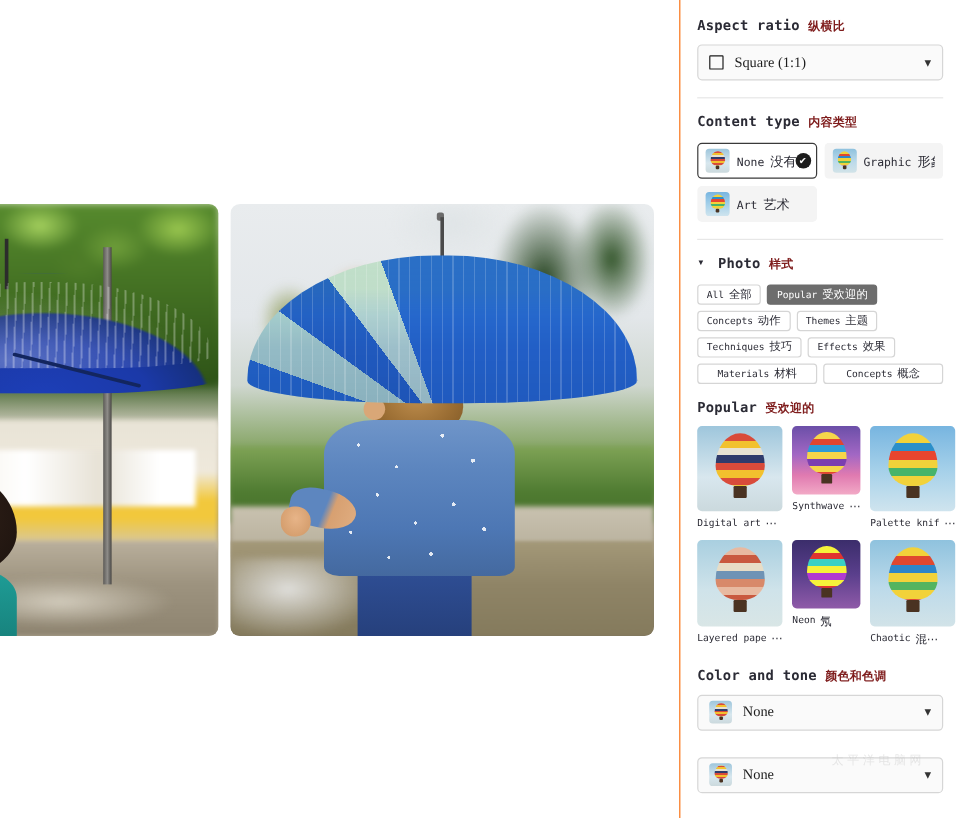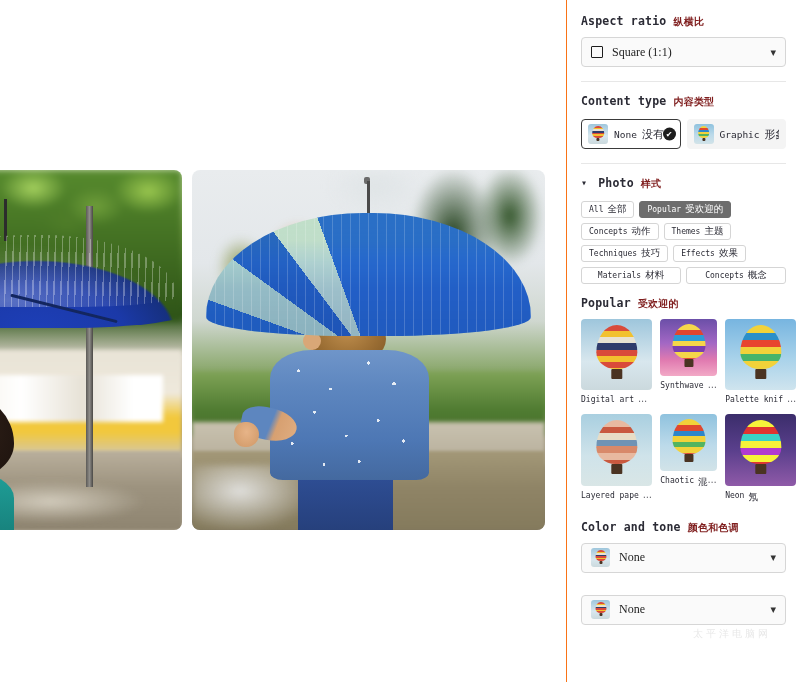--- a/index.html
+++ b/index.html
@@ -497,20 +497,27 @@
 
 
         <div class="ct-item">
           <span class="ct-thumb bal bal-f"></span>
           <span class="ct-text">
             <span>Graphic</span>
             <span class="cn">形象的</span>
           </span>
         </div>
 
+        <div class="ct-item">
+          <span class="ct-thumb bal bal-c"></span>
+          <span class="ct-text">
+            <span>Art</span>
+            <span class="cn">艺术</span>
+          </span>
+        </div>
 
       </div>
 
       <div class="spacer-14"></div>
       <div class="divider"></div>
       <div class="spacer-12"></div>
 
       <div class="sec-head">
         <span class="chev-collapse">▾</span>
         <span>Photo</span>
@@ -588,35 +595,35 @@
 
         <div class="st-cell">
           <div class="st-img bal bal-d"></div>
           <div class="st-cap">
             <span>Layered pape</span>
             <span class="cn">⋯</span>
           </div>
         </div>
 
         <div class="st-cell">
+          <div class="st-img bal bal-e"></div>
+          <div class="st-cap">
+            <span>Neon</span>
+            <span class="cn">氖</span>
+          </div>
+        </div>
+
+        <div class="st-cell">
           <div class="st-img bal bal-f"></div>
           <div class="st-cap">
             <span>Chaotic</span>
             <span class="cn">混⋯</span>
           </div>
         </div>
 
-        <div class="st-cell">
-          <div class="st-img bal bal-e"></div>
-          <div class="st-cap">
-            <span>Neon</span>
-            <span class="cn">氖</span>
-          </div>
-        </div>
-
       </div>
 
       <div class="spacer-16"></div>
 
       <div class="sec-head">
         <span>Color and tone</span>
         <span class="cn">颜色和色调</span>
       </div>
       <div class="spacer-8"></div>
       <div class="select">

